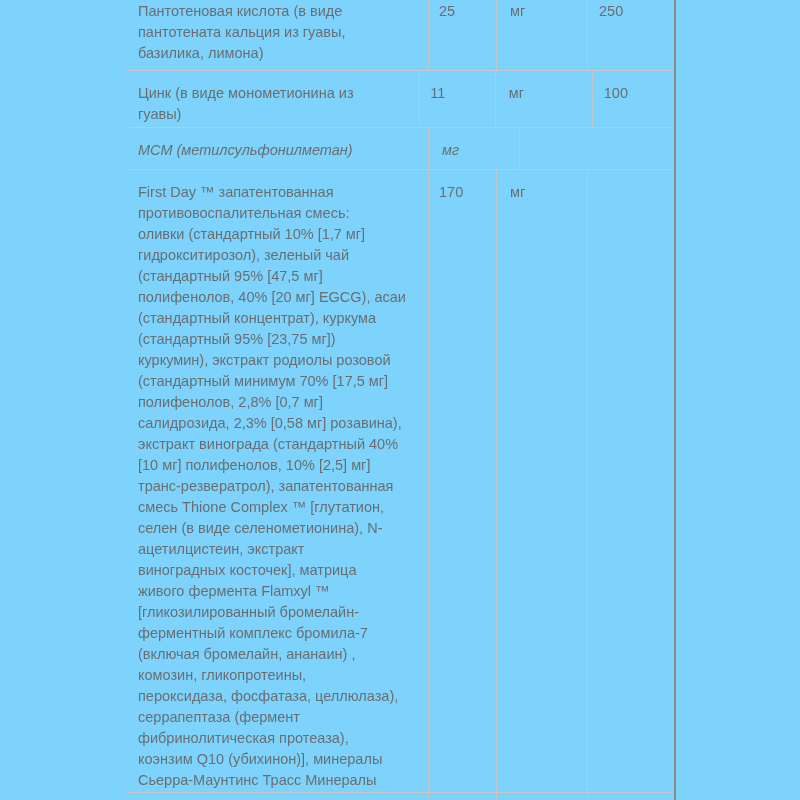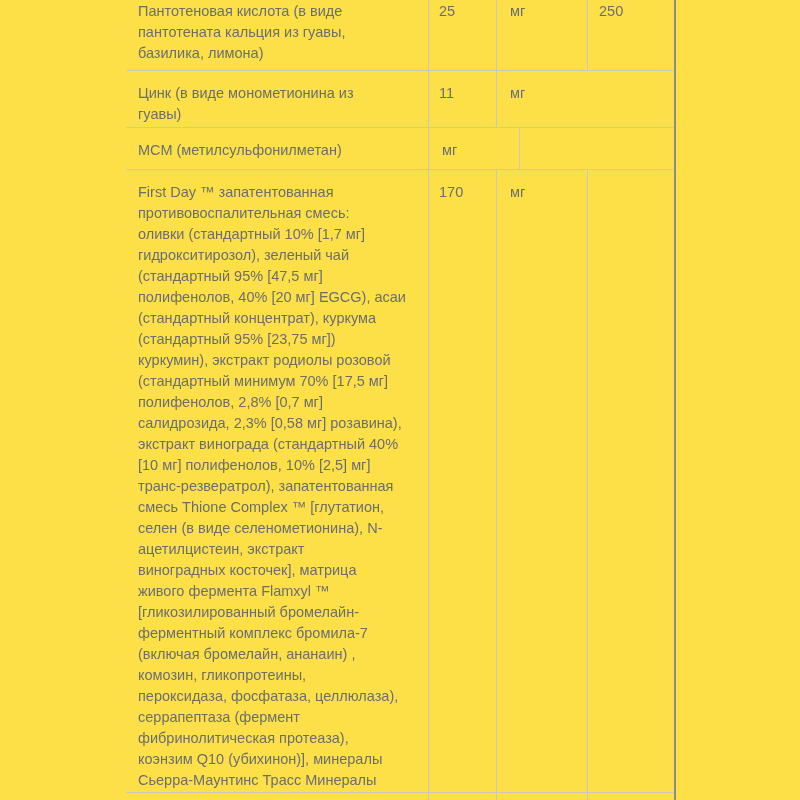--- a/index.html
+++ b/index.html
@@ -1,39 +1,39 @@
 <!DOCTYPE html>
 <html><head>
 <meta charset="utf-8">
 <style>
   html, body { margin: 0; padding: 0; }
   .page {
     position: relative;
     width: 800px;
     height: 800px;
-    background: #fde047;
+    background: #7dd3fc;
     overflow: hidden;
     font-family: "Liberation Sans", sans-serif;
   }
   .facts-table {
     position: absolute;
     left: 126px;
     top: -16px;
     width: 548px;
     border-right: 2px solid #8b8b8b;
     box-sizing: content-box;
   }
   .t-row {
     display: flex;
     border-bottom: 1px solid #c7c7c7;
     box-sizing: border-box;
   }
   .t-row.r1 { height: 87px; }
-  .t-row.r2 { height: 57px; }
-  .t-row.r3 { height: 42px; }
+  .t-row.r2 { height: 57px; gap: 11px; }
+  .t-row.r3 { height: 42px; font-style: italic; }
   .t-row.r4 { height: 623px; justify-content: space-between; }
   .t-row.r5 { height: 46px; border-bottom: none; }
   .cell {
     box-sizing: border-box;
     font-size: 14.5px;
     line-height: 21px;
     color: #6a6e72;
     padding: 12px 6px 5px 12px;
     overflow: hidden;
   }
@@ -71,20 +71,21 @@
       <div class="cell col-amount">25</div>
       <div class="cell col-unit">мг</div>
       <div class="cell col-dv">250</div>
     </div>
 
     <div class="t-row r2">
       <div class="cell col-name">Цинк (в виде монометионина из
 гуавы)</div>
       <div class="cell col-amount">11</div>
       <div class="cell col-unit">мг</div>
+      <div class="cell col-dv">100</div>
     </div>
 
     <div class="t-row r3">
       <div class="cell col-name">МСМ (метилсульфонилметан)</div>
       <div class="cell col-unit">мг</div>
       <div class="cell col-dv"></div>
     </div>
 
     <div class="t-row r4">
       <div class="cell col-name">First Day ™ запатентованная

